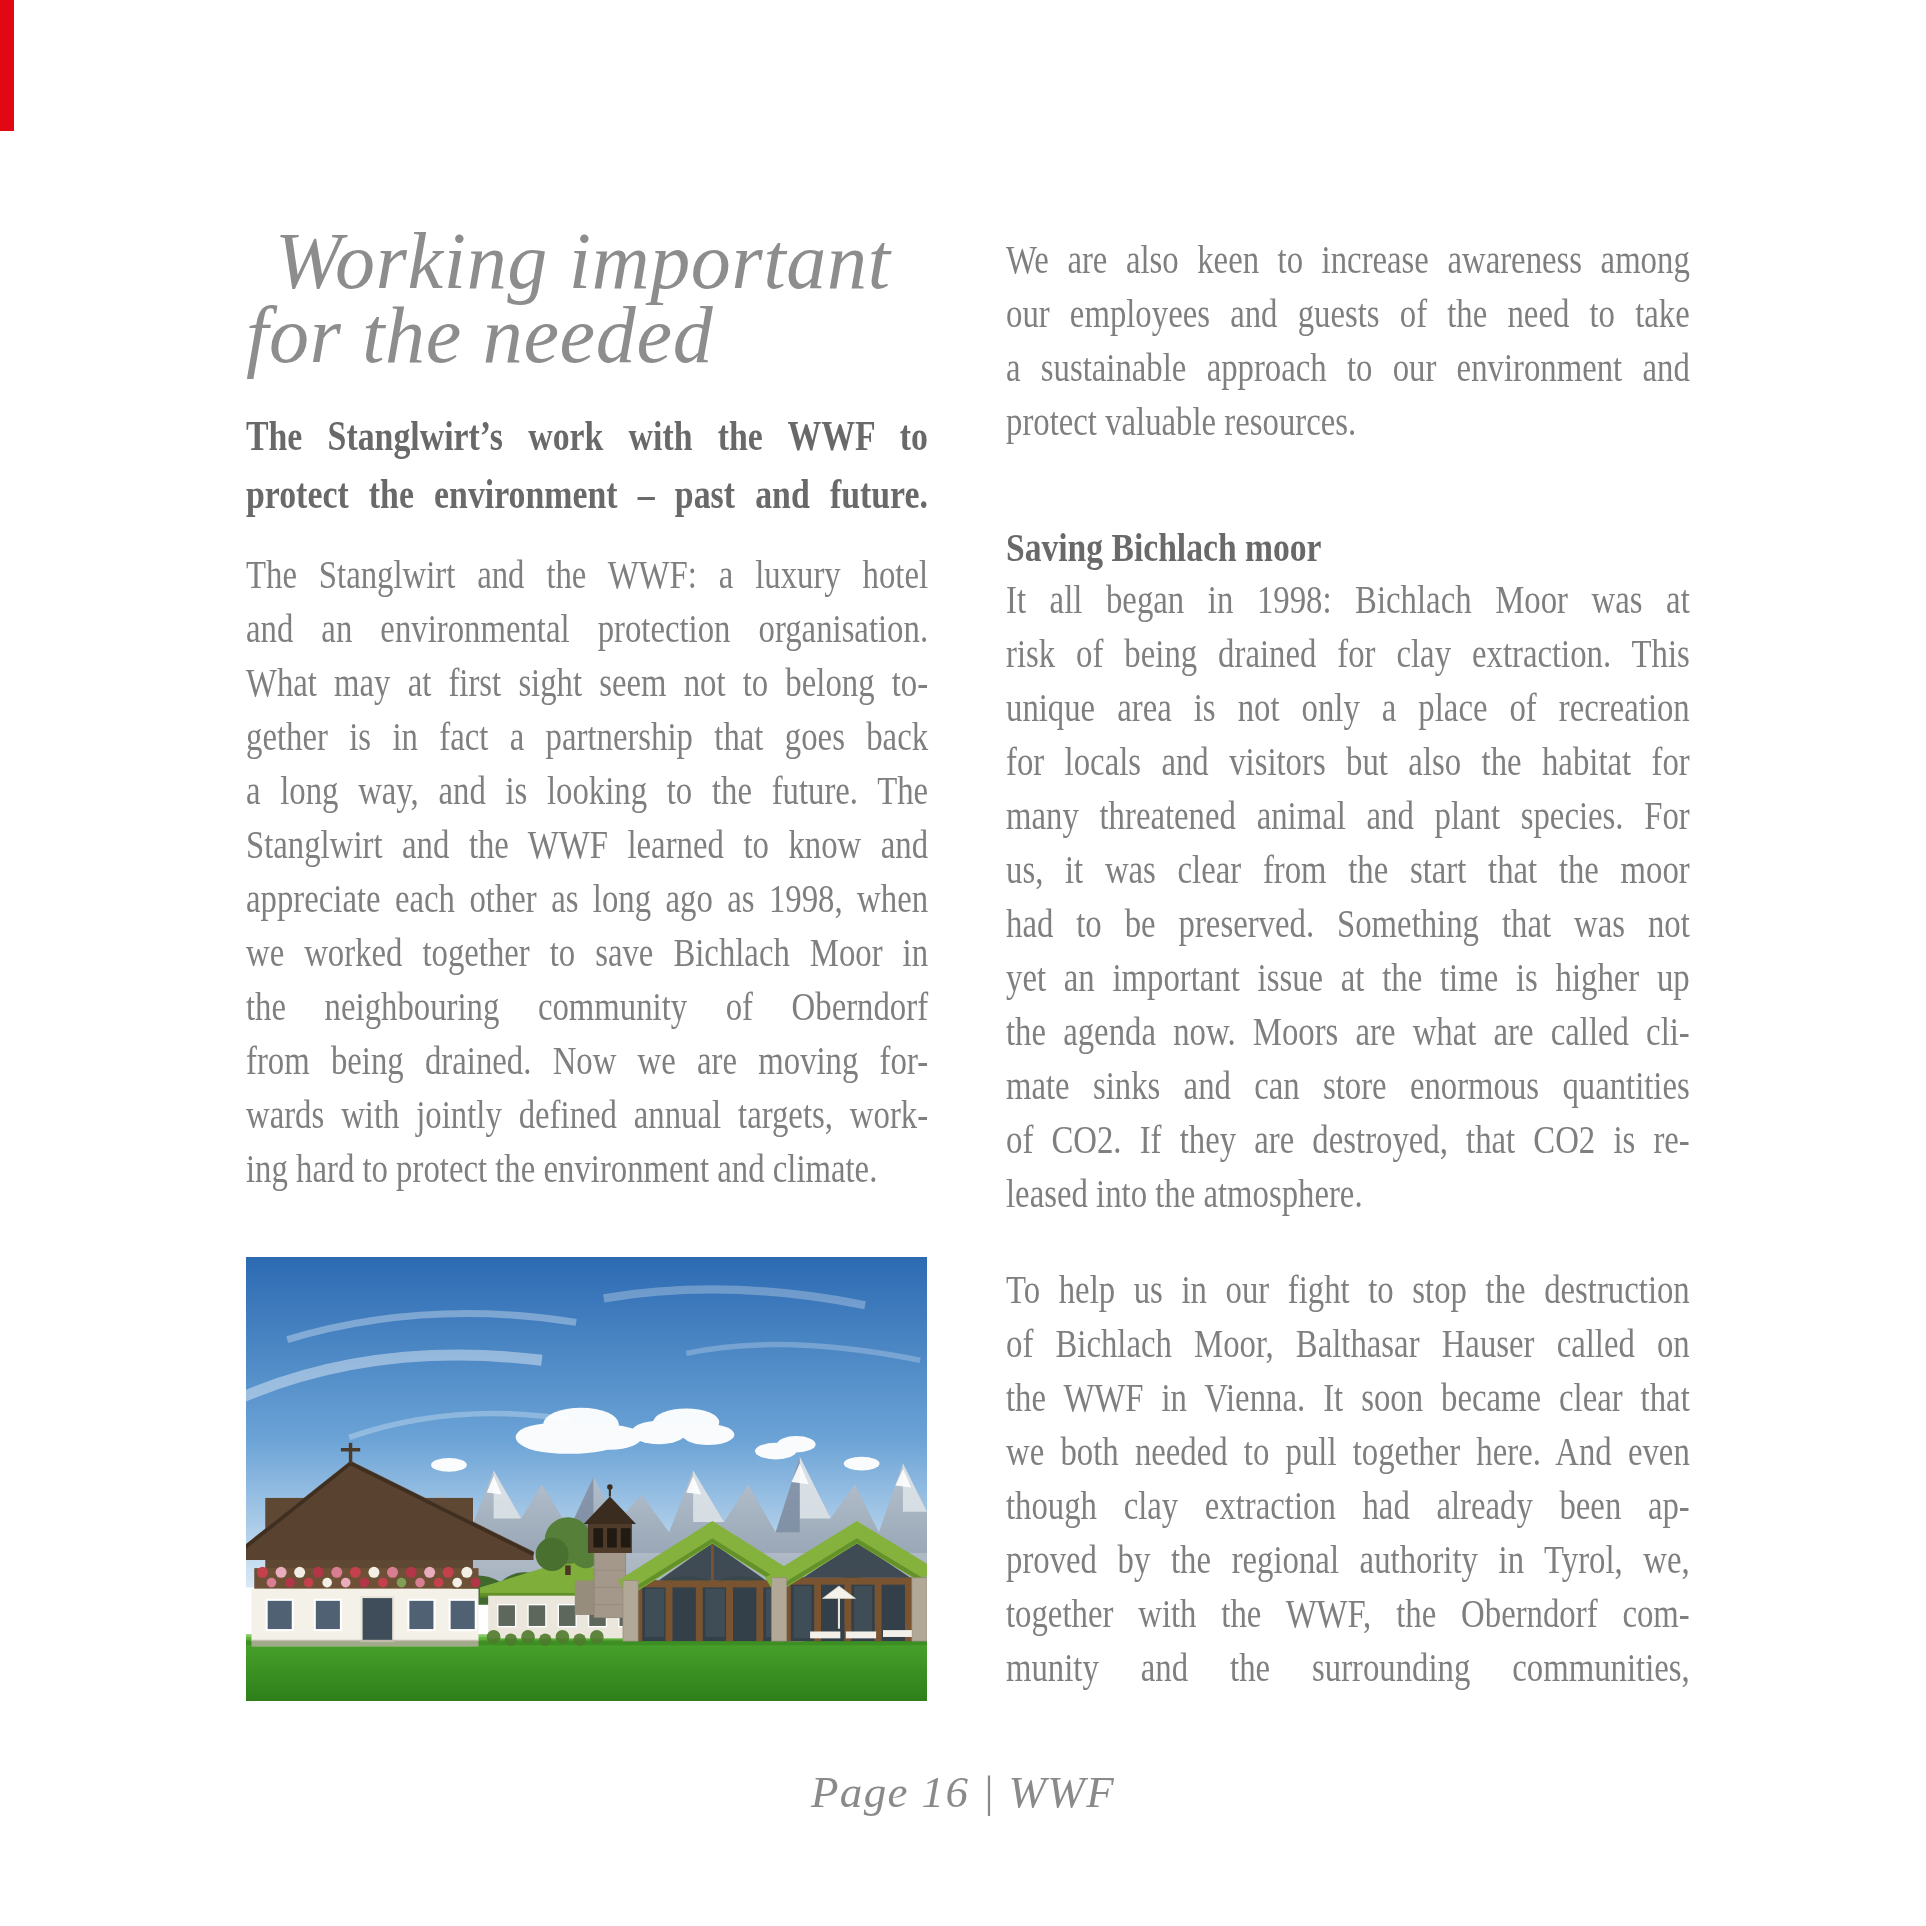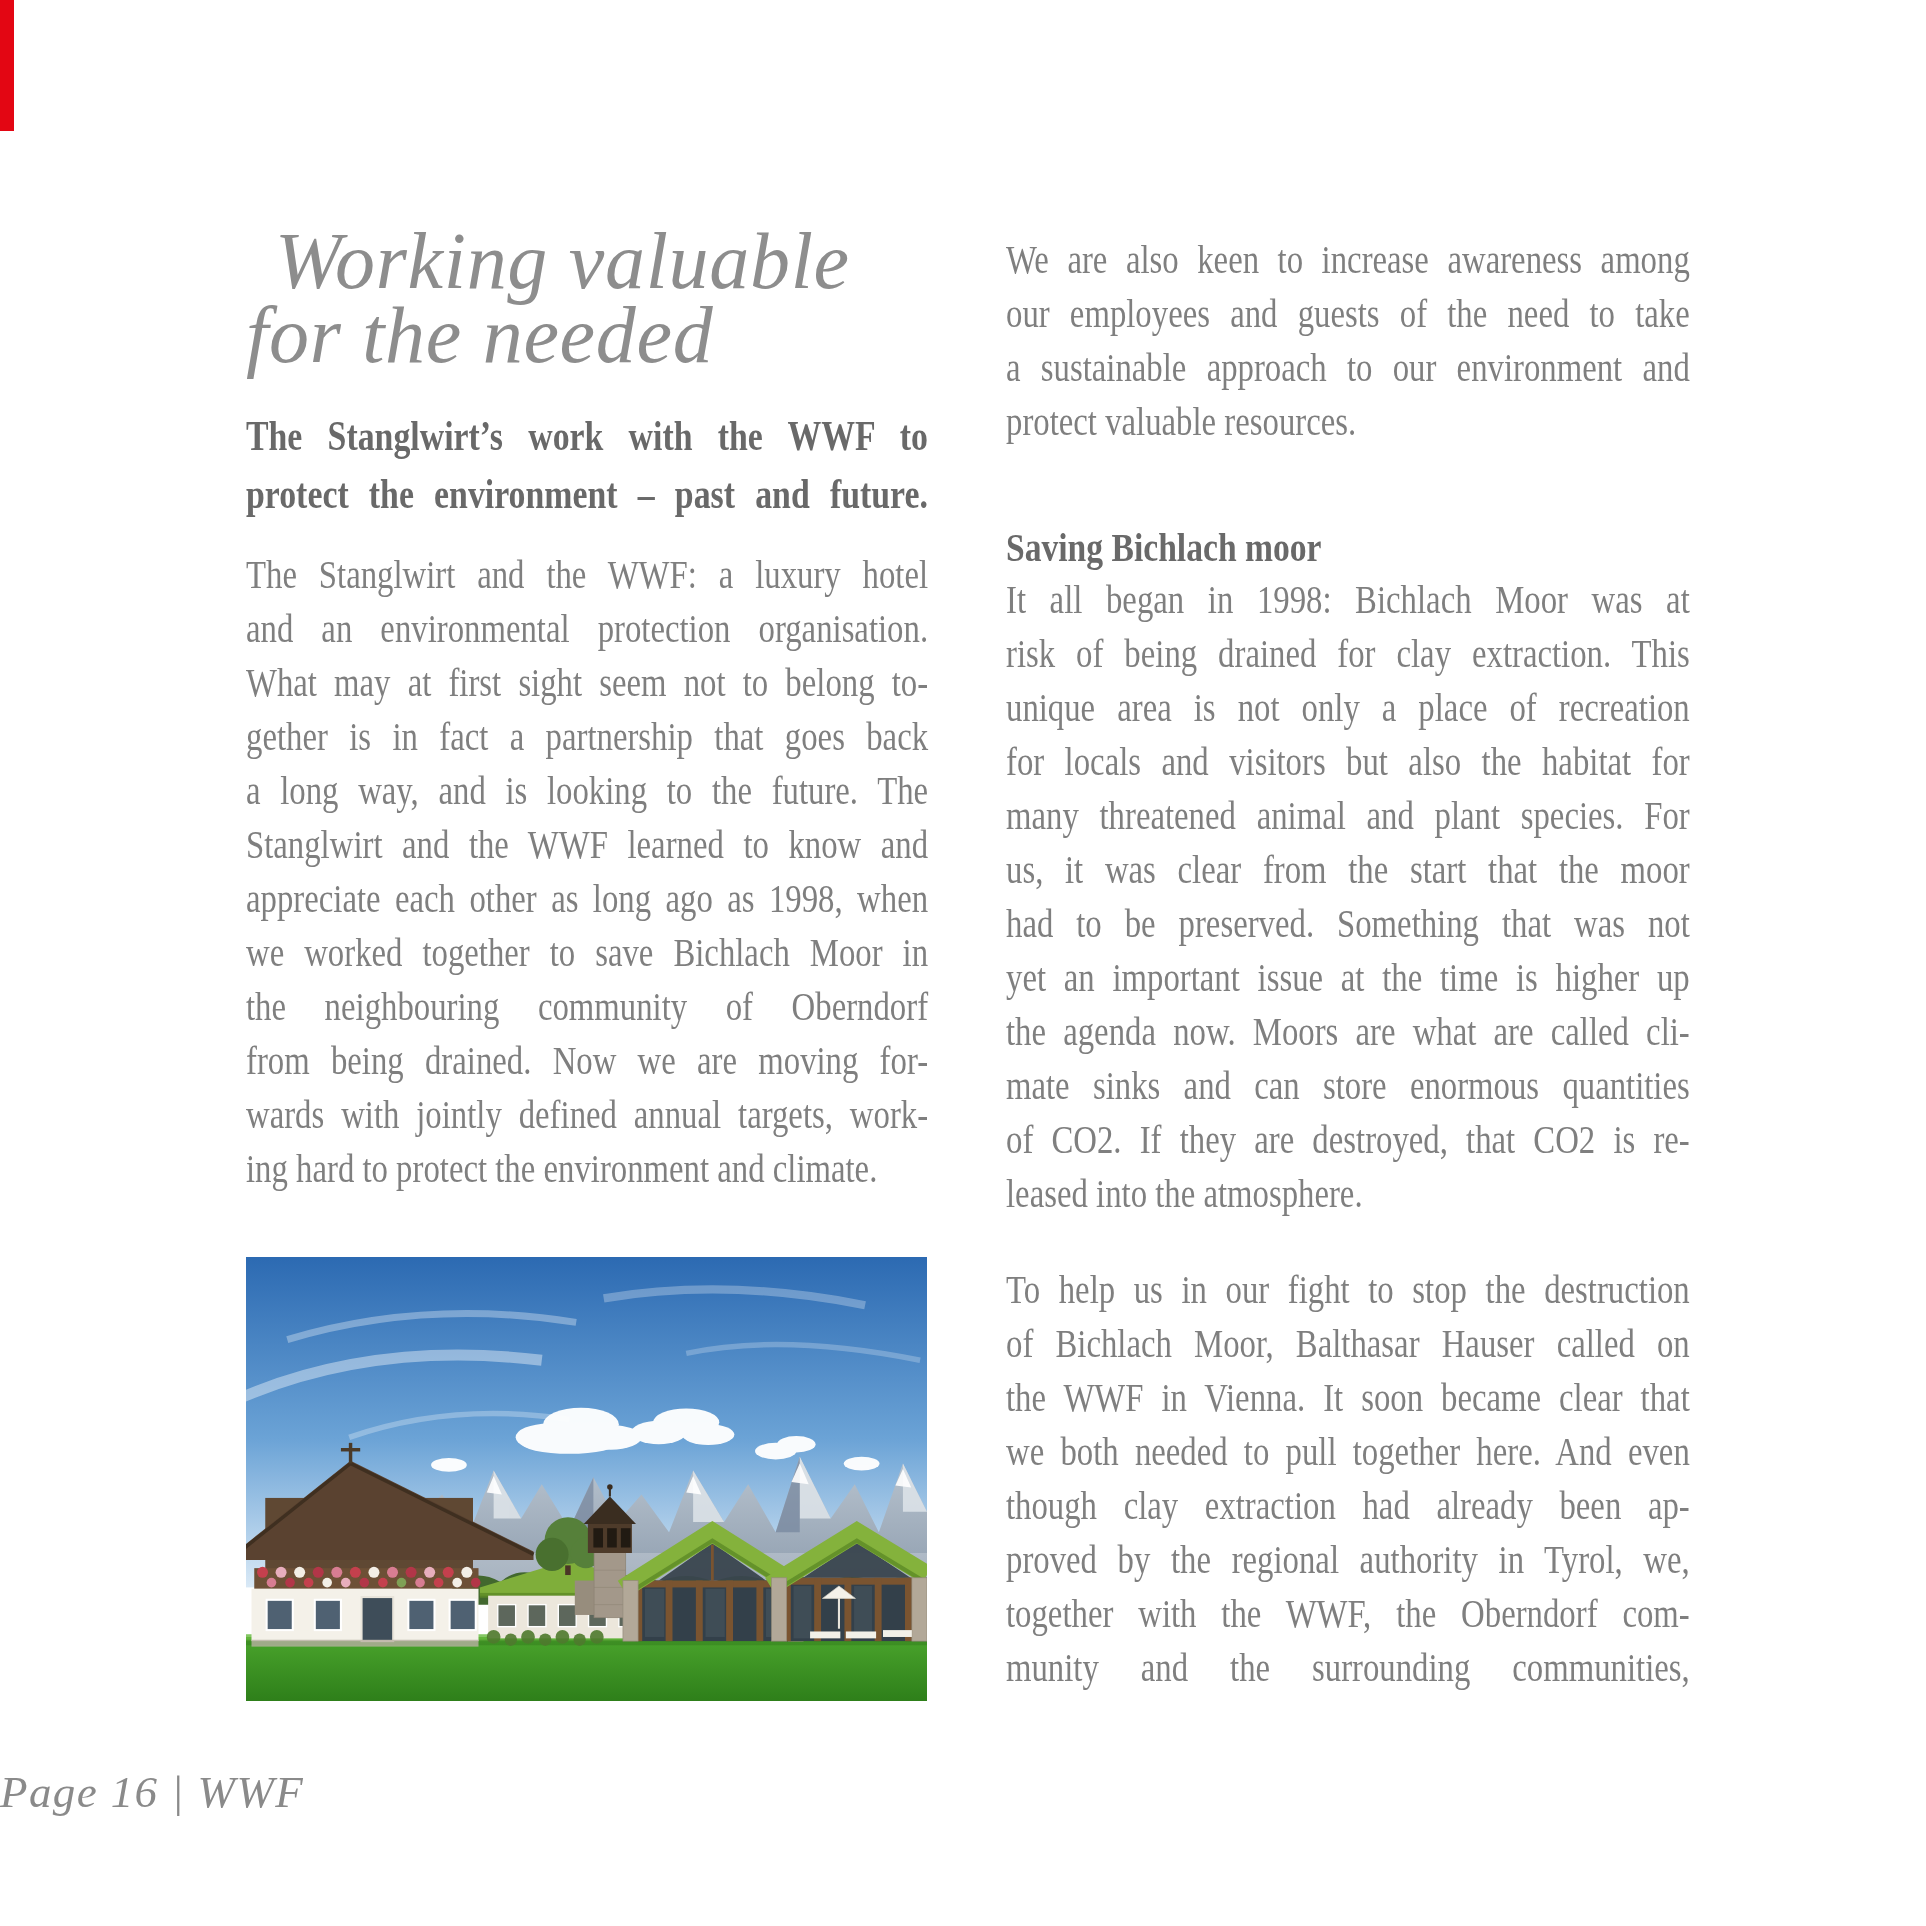--- a/index.html
+++ b/index.html
@@ -17,32 +17,32 @@
         transform:scaleX(0.84);transform-origin:left top;}
   .right-col{position:absolute;left:1006px;top:233px;width:814px;
         transform:scaleX(0.84);transform-origin:left top;}
   .tline{text-align:justify;text-align-last:justify;}
   .tline-last{text-align-last:left;}
   .justify-all .tline-last{text-align-last:justify;}
   .section-head{margin-top:74px;font-weight:bold;font-size:40px;line-height:50px;color:#696969;}
   .para3{margin-top:42px;}
   .photo{position:absolute;left:246px;top:1257px;width:681px;height:444px;overflow:hidden;}
   .photo svg{display:block;width:100%;height:100%;}
-  .page-footer{position:absolute;left:0;top:1765px;width:1926px;text-align:left;
+  .page-footer{position:absolute;left:0;top:1765px;width:1926px;text-align:center;
         font-style:italic;font-size:45px;line-height:55px;letter-spacing:1.4px;color:#8a8a8a;}
 </style>
 </head>
 <body>
 
 <div class="page">
 
   <div class="accent-bar" style="background: rgb(227, 6, 19);"></div>
 
   <div class="page-title">
-    <div class="l1">Working valuable</div>
+    <div class="l1">Working important</div>
     <div class="l2">for the needed</div>
   </div>
 
   <div class="subhead justify-all">
       <div class="tline">The Stanglwirt’s work with the WWF to</div>
       <div class="tline tline-last">protect the environment – past and future.</div>
     </div>
 
   <div class="left-body colbody">
       <div class="tline">The Stanglwirt and the WWF: a luxury hotel</div>

